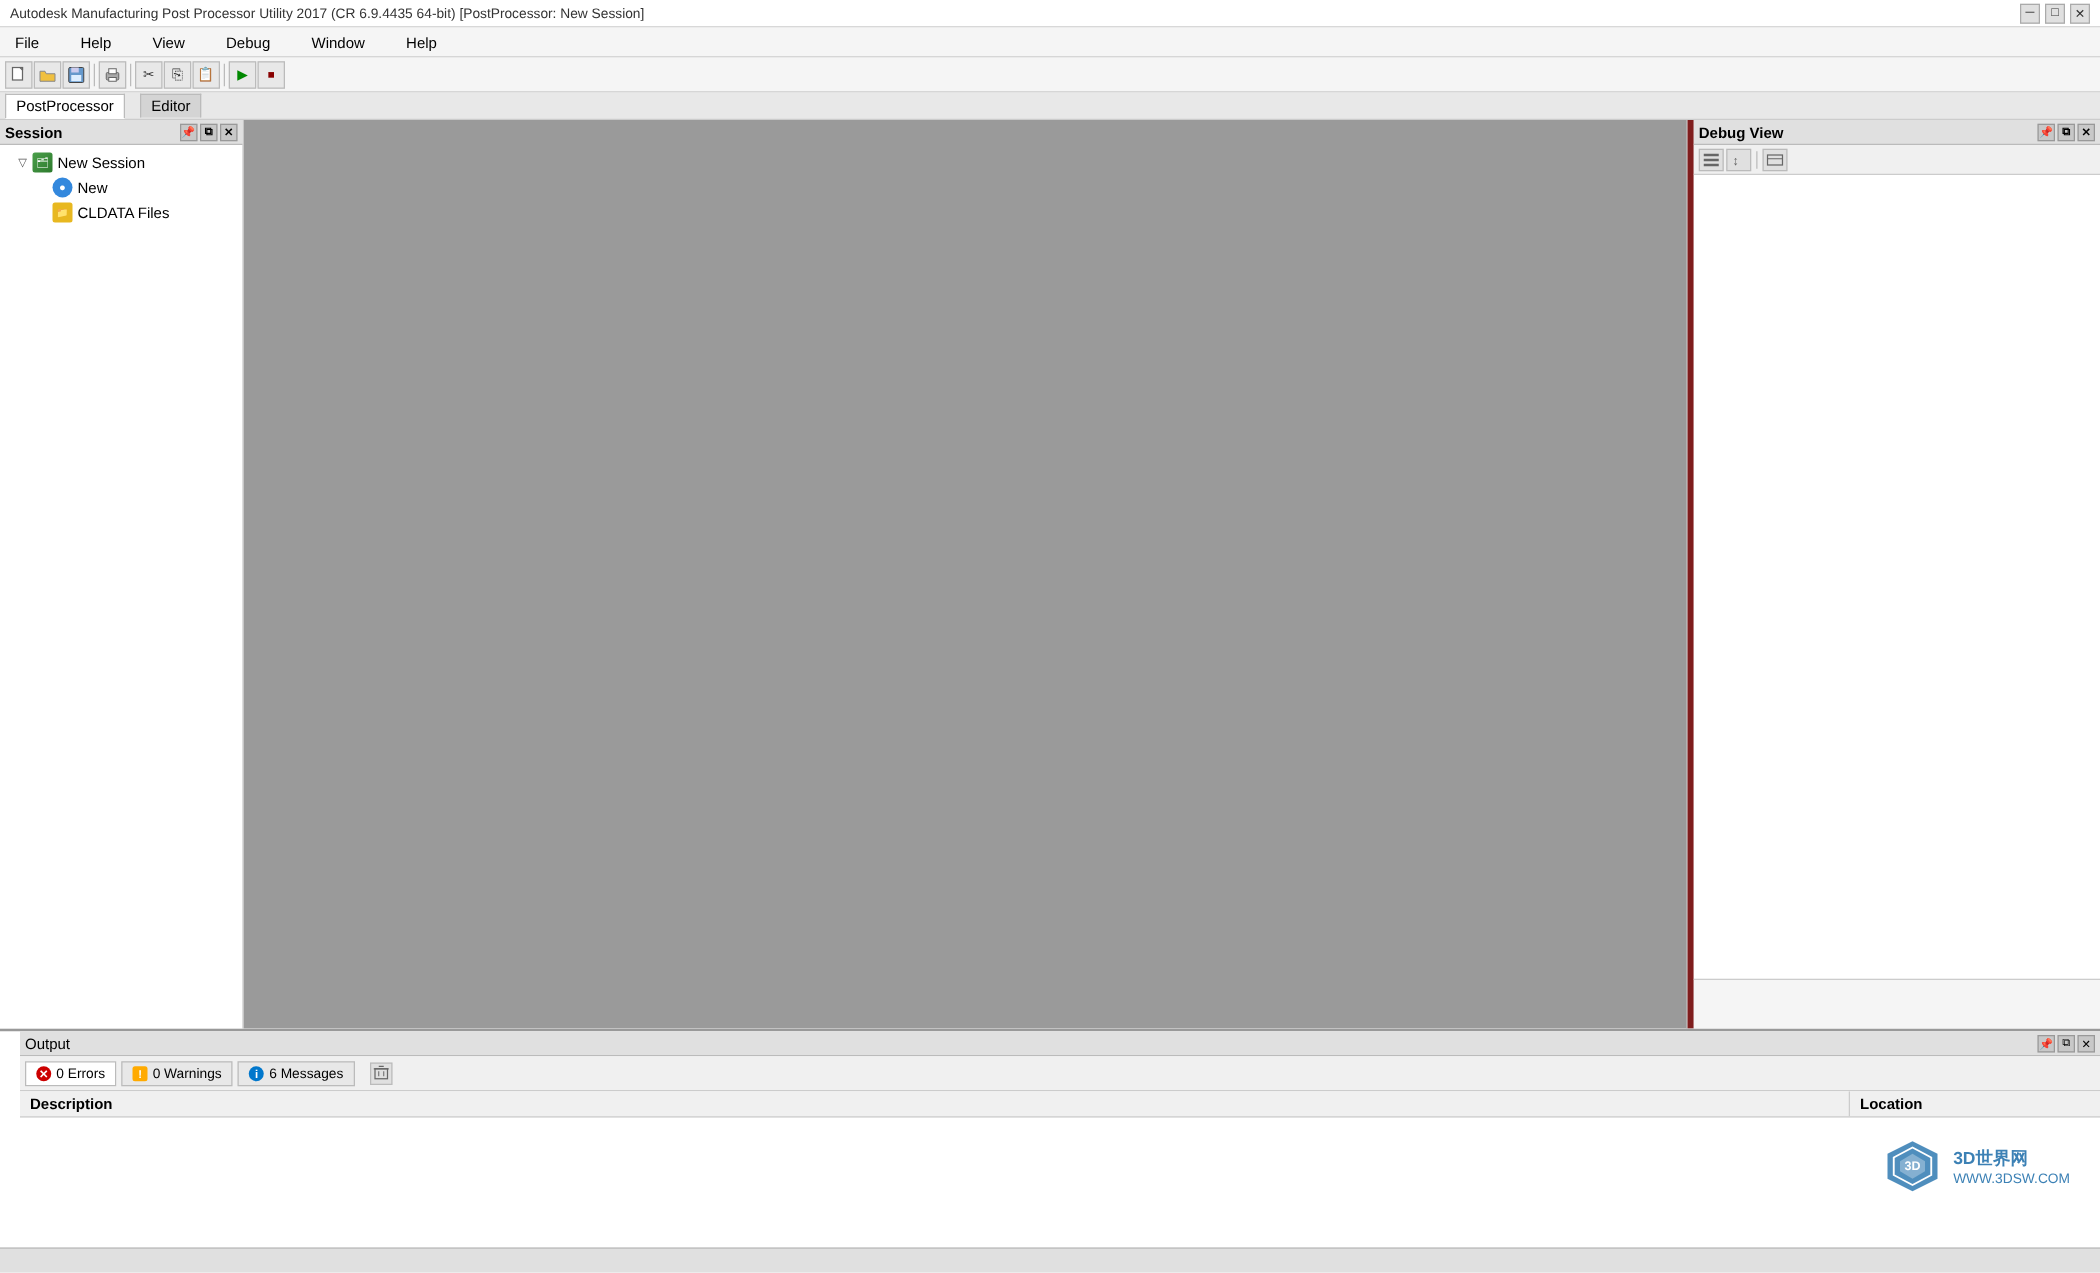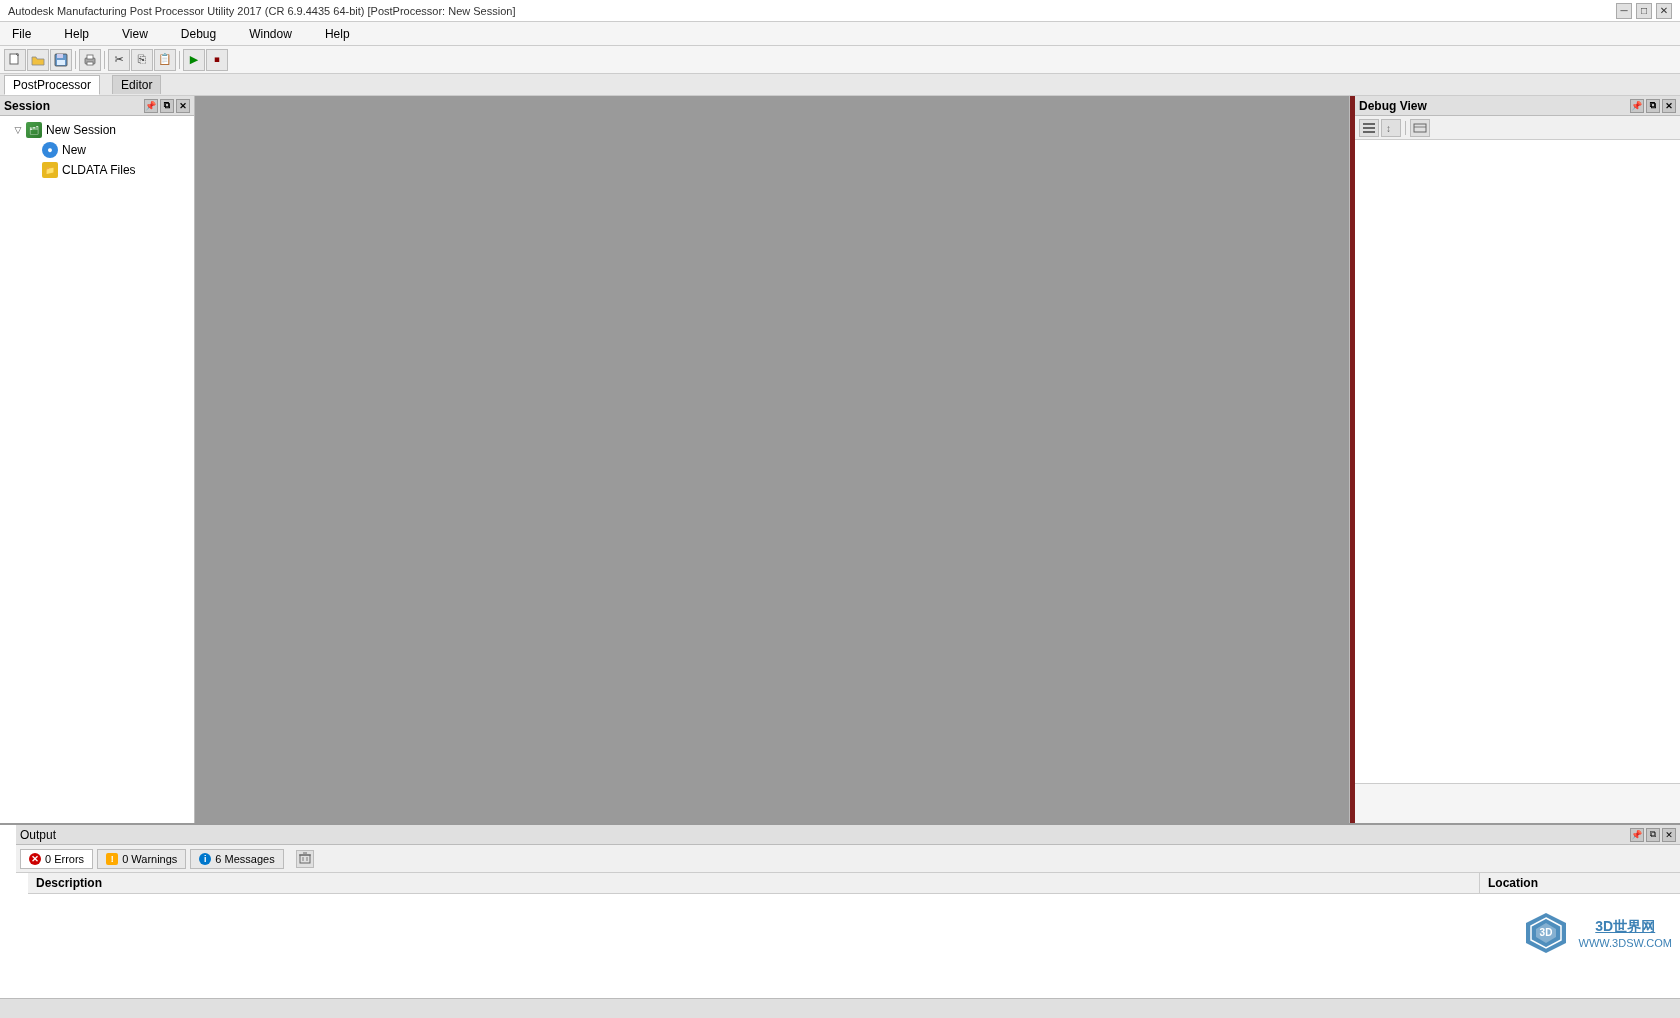--- a/index.html
+++ b/index.html
@@ -365,57 +365,54 @@
     #output-table {
       flex: 1;
       overflow: auto;
     }
     .output-table-header {
       display: flex;
       background: #f0f0f0;
       border-bottom: 1px solid #ccc;
       font-size: 12px;
       font-weight: bold;
-      margin-left: 12px;
     }
     .output-col-desc {
       flex: 1;
       padding: 3px 8px;
       border-right: 1px solid #ccc;
     }
     .output-col-loc {
       width: 200px;
       padding: 3px 8px;
     }
 
     
     #watermark {
       position: fixed;
       bottom: 60px;
-      right: 8px;
+      right: 24px;
       opacity: 0.85;
       pointer-events: none;
       z-index: 9999;
-      text-align: center;
     }
     .watermark-box {
       display: flex;
       align-items: center;
       gap: 8px;
     }
     .watermark-icon {
       width: 50px;
       height: 50px;
     }
     .watermark-text {
       color: #1a6ba8;
       font-size: 14px;
       font-weight: bold;
       line-height: 1.4;
-      text-decoration: underline;
     }
     .watermark-url {
       color: #1a6ba8;
       font-size: 11px;
     }
 
     #status-bar {
       height: 20px;
       background: #e0e0e0;
       border-top: 1px solid #bbb;

